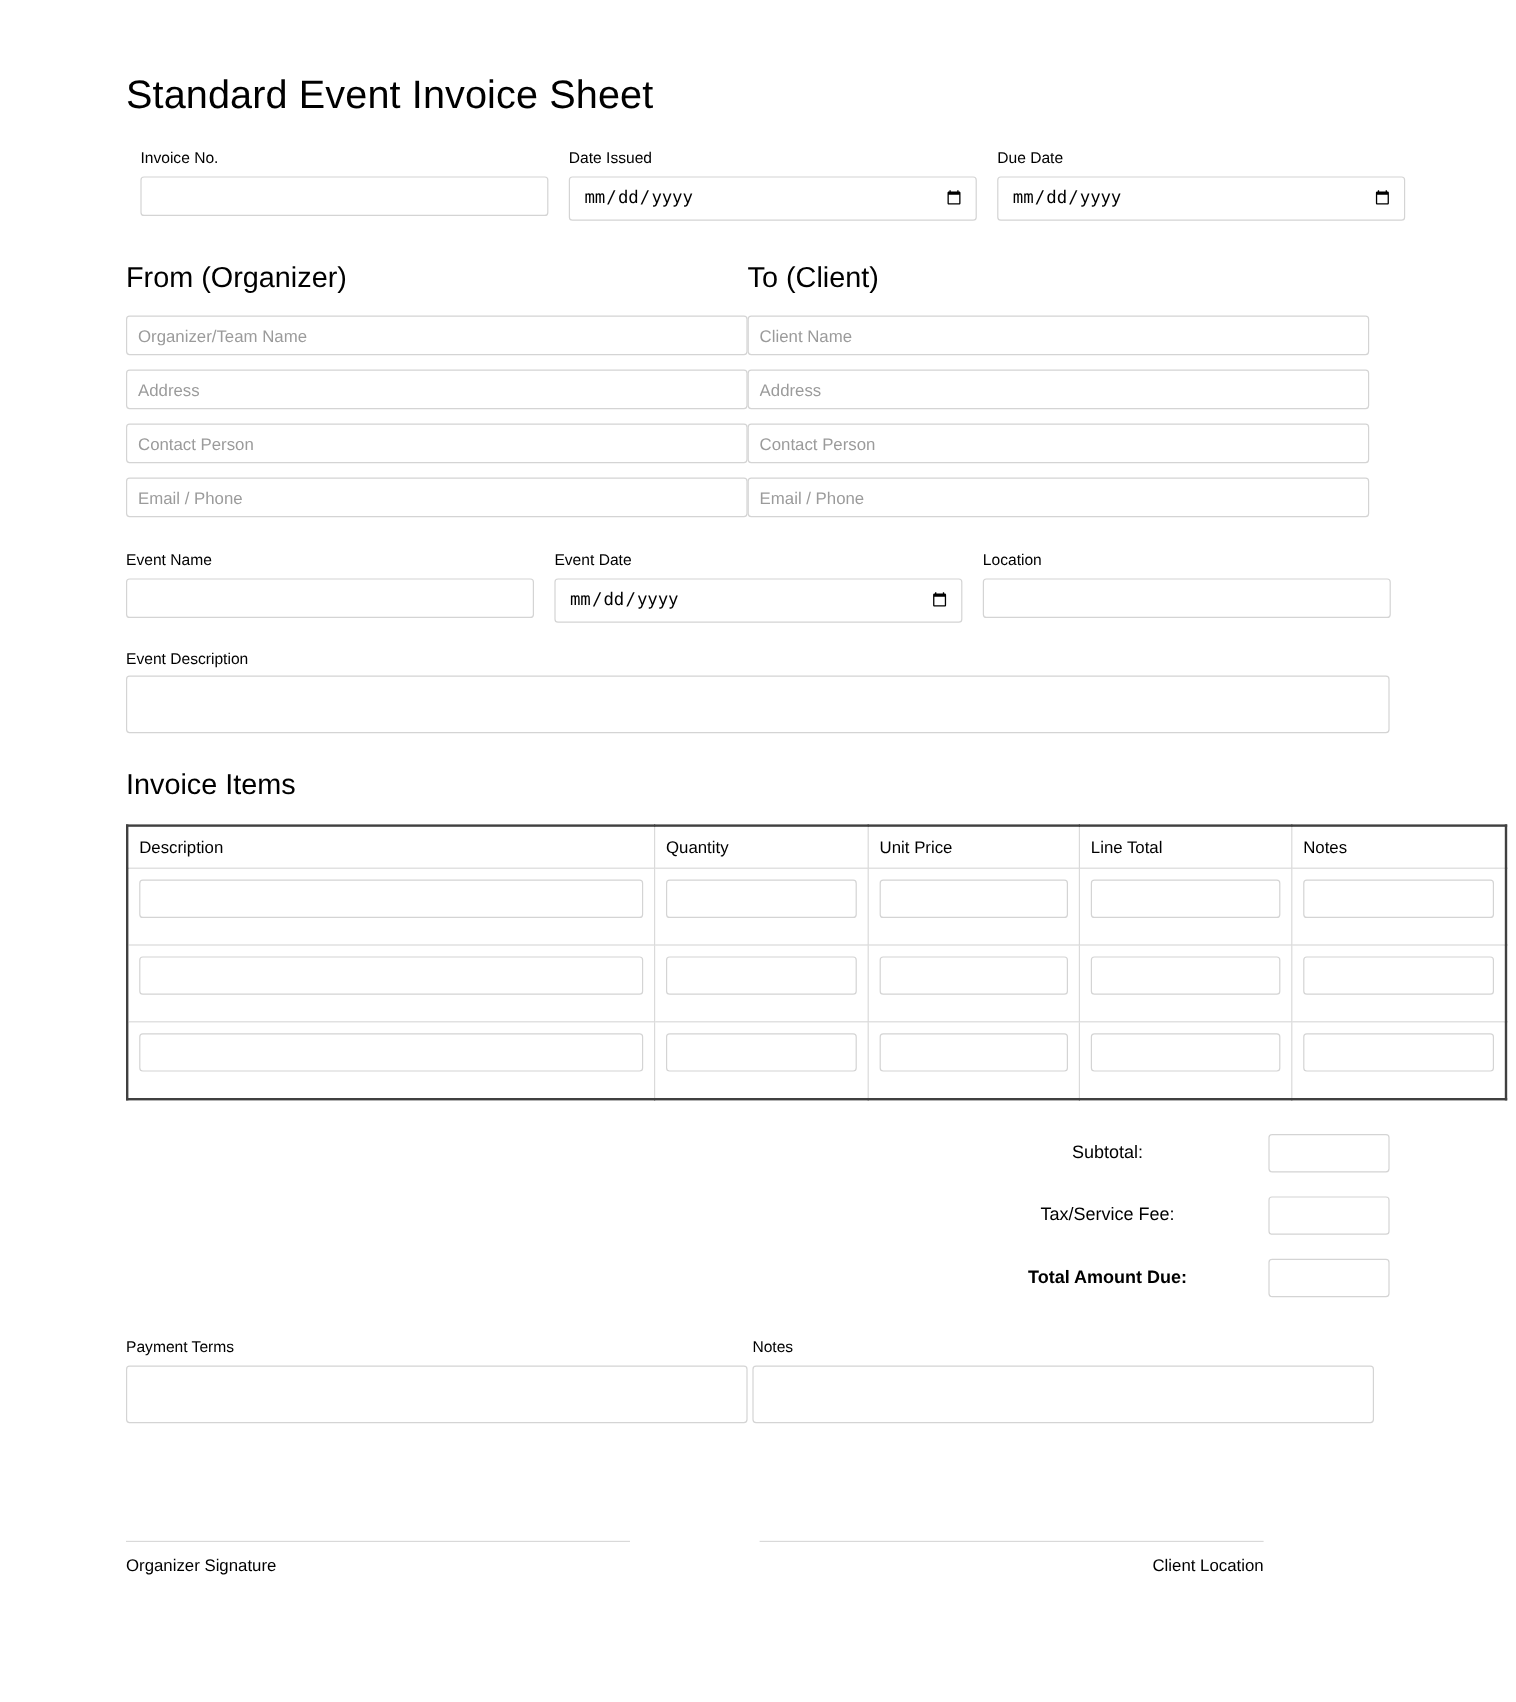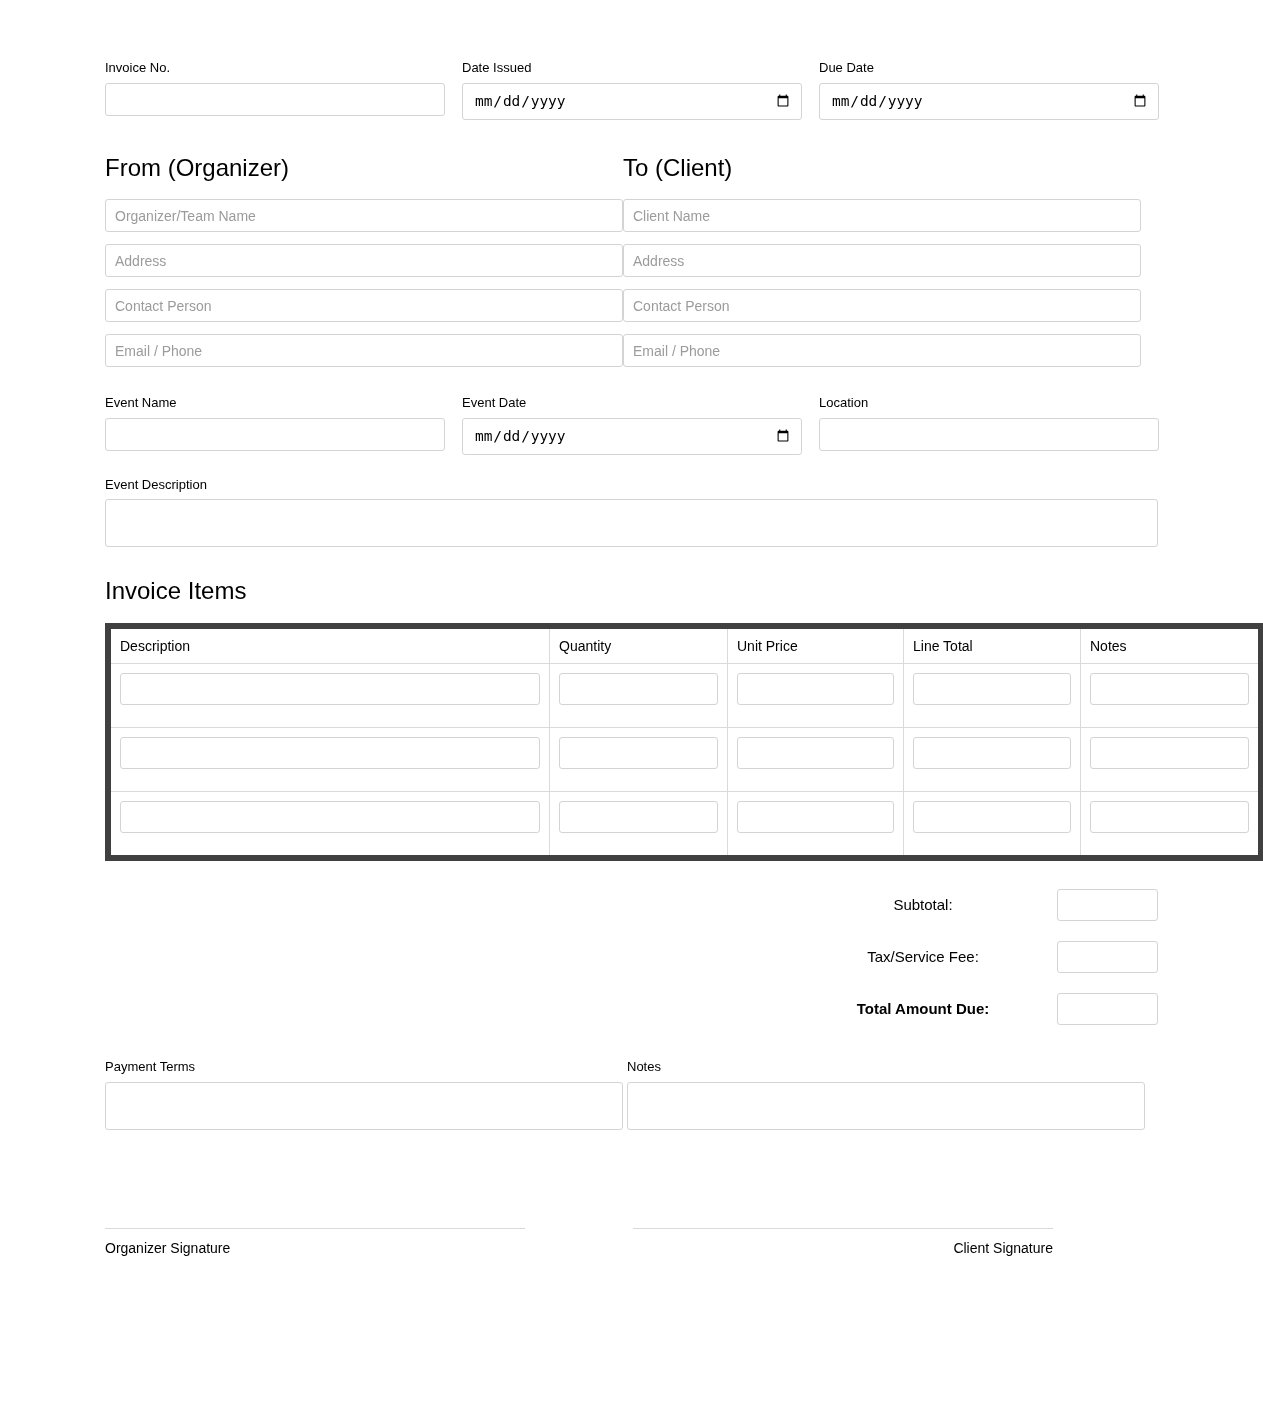--- a/index.html
+++ b/index.html
@@ -94,21 +94,21 @@
     resize: none;
     outline: none;
   }
 
   
   .meta-row {
     display: flex;
     gap: 17px;
     margin-bottom: 34px;
   }
-  .meta-col-invoice { width: 340px; flex: none; }
+  .meta-col-invoice { width: 340px; flex: none; margin-left: 12px; }
   .meta-col-issued  { width: 340px; flex: none; }
   .meta-col-due     { width: 340px; flex: none; }
 
   
   .party-row {
     display: flex;
     margin-bottom: 28px;
   }
   .party-col { width: 518px; flex: none; }
   .party-col .inp { margin-bottom: 12px; }
@@ -125,21 +125,21 @@
   .ev-col-loc  { width: 340px; flex: none; }
 
   .event-desc-block { margin-bottom: 30px; }
   .event-desc-block .ta { height: 48px; }
 
   
   .items-table {
     width: 100%;
     border-collapse: collapse;
     table-layout: fixed;
-    border: 6px solid #404040;
+    border: 2px solid #404040;
     padding-left: 40px;
   }
   .items-table th {
     border: 1px solid #dadada;
     font-weight: normal;
     font-size: 14px;
     text-align: left;
     padding: 9px 9px;
     vertical-align: middle;
     background: #fff;
@@ -218,20 +218,21 @@
     line-height: 1.2;
   }
   .sig-caption.right { text-align: right; }
 </style>
 </head>
 <body>
 
 <div class="page">
   <div class="sheet">
 
+    <h1 class="doc-title">Standard Event Invoice Sheet</h1>
 
     <div class="meta-row">
       <div class="meta-col-invoice">
         <label class="field-label">Invoice No.</label>
         <input class="inp" type="text" placeholder="" style="">
       </div>
       <div class="meta-col-issued">
         <label class="field-label">Date Issued</label>
         <input class="inp inp-date" type="date" style="">
       </div>
@@ -375,18 +376,18 @@
       </div>
     </div>
 
     <div class="sig-row">
       <div class="sig-col">
         <div class="sig-line"></div>
         <div class="sig-caption">Organizer Signature</div>
       </div>
       <div class="sig-col">
         <div class="sig-line"></div>
-        <div class="sig-caption right">Client Signature</div>
+        <div class="sig-caption right">Client Location</div>
       </div>
     </div>
 
   </div>
 </div>
 
 </body></html>

